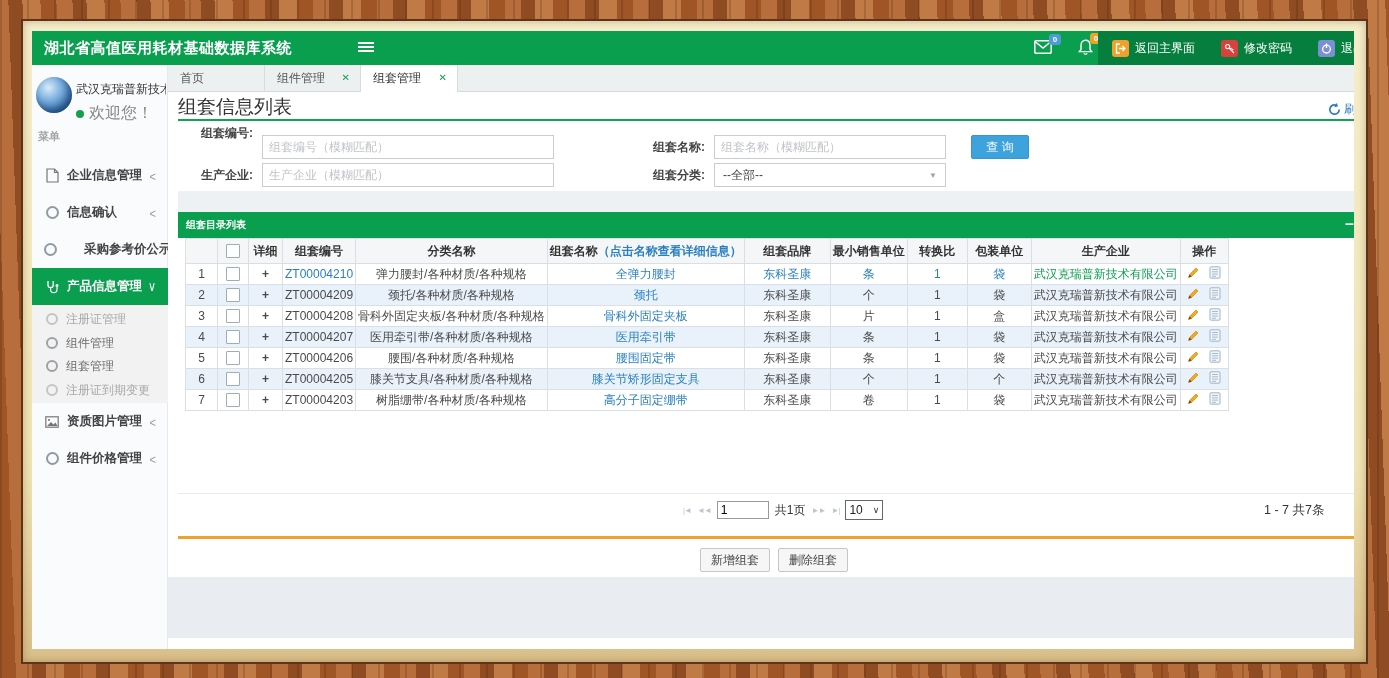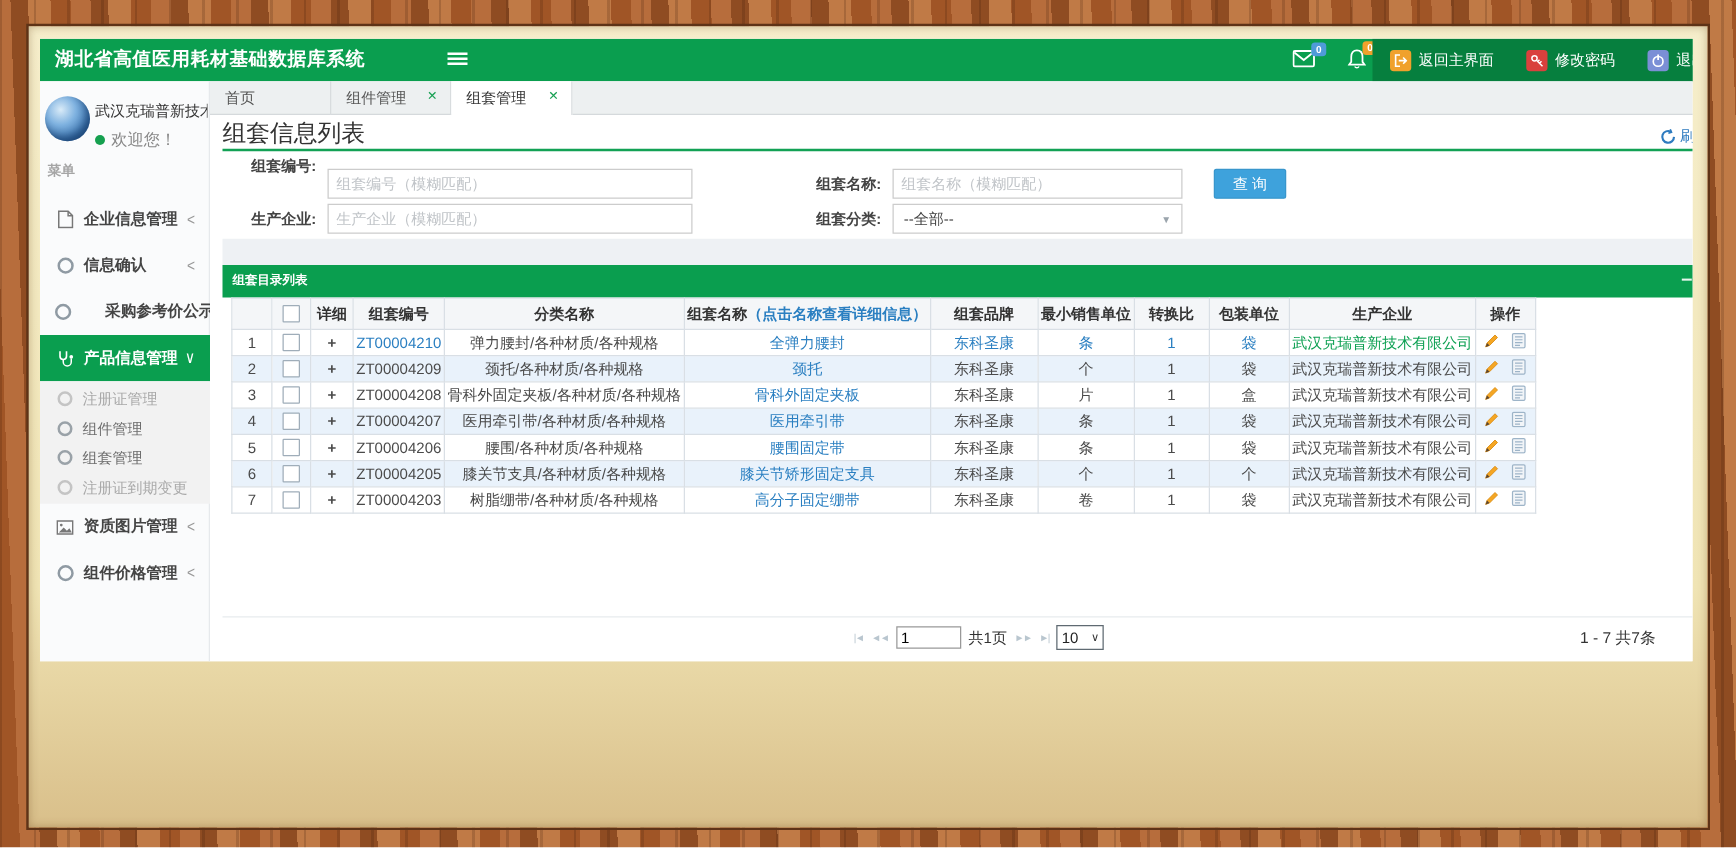--- a/index.html
+++ b/index.html
@@ -5,21 +5,21 @@
   html,body{margin:0;padding:0;}
   .canvas{position:relative;width:1389px;height:678px;overflow:hidden;
     font-family:"Liberation Sans","DejaVu Sans",sans-serif;
     background:
       repeating-linear-gradient(90deg, rgba(50,20,5,.18) 0 2px, rgba(255,255,255,0) 2px 27px),
       repeating-linear-gradient(88deg, #a05526 0 16px, #b76d3c 16px 32px, #8f4c22 32px 46px, #c07a46 46px 64px);
   }
   .bezel{position:absolute;left:23px;top:21px;width:1343px;height:641px;
     background:linear-gradient(180deg,#f6eecb 0%,#f0e4b4 70%,#d9bf8a 100%);
     box-shadow:0 0 0 2px #5e3317, inset 0 0 8px rgba(100,60,20,.35);}
-  .screen{position:absolute;left:32px;top:31px;width:1322px;height:498px;background:#fff;overflow:hidden;}
+  .screen{position:absolute;left:32px;top:31px;width:1322px;height:618px;background:#fff;overflow:hidden;}
 
   
   .topbar{position:absolute;left:0;top:0;width:1400px;height:34px;background:#0a9e4f;}
   .logo{position:absolute;left:12px;top:0;line-height:34px;color:#fff;font-size:15px;font-weight:bold;letter-spacing:.5px;}
   .burger{position:absolute;left:326px;top:11px;width:16px;height:12px;cursor:pointer;}
   .burger i{display:block;width:16px;height:2px;background:#fff;margin-bottom:2px;}
   .topico{position:absolute;top:9px;cursor:pointer;}
   .topico.mailp{left:1002px;}
   .topico.bellp{left:1046px;top:8px;}
   .badge{position:absolute;top:-6px;right:-9px;min-width:8px;height:11px;line-height:11px;padding:0 2px;
@@ -32,21 +32,21 @@
   .ta .lbl{color:#fff;font-size:12px;margin-left:6px;}
   .ico{width:17px;height:17px;border-radius:3px;display:inline-flex;align-items:center;justify-content:center;}
   .ico-logout{background:#f0a12c;} .ico-key{background:#d9413d;} .ico-power{background:#7b8fd6;}
 
   
   .sidebar{position:absolute;left:0;top:34px;width:136px;height:584px;background:#fafbfc;border-right:1px solid #e6e9ec;box-sizing:border-box;}
   .avatar{position:absolute;left:4px;top:12px;width:36px;height:36px;border-radius:50%;
     background:radial-gradient(circle at 35% 30%, #d9ebf8 0%, #7fb2e0 35%, #3a73ae 70%, #1e4a7c 100%);
     box-shadow:inset -3px -4px 6px rgba(10,40,80,.45);}
   .sb-company{position:absolute;left:44px;top:16px;width:90px;font-size:12px;color:#333;white-space:nowrap;overflow:hidden;}
-  .sb-welcome{position:absolute;left:44px;top:38px;font-size:13px;color:#888;display:flex;align-items:center;}
+  .sb-welcome{position:absolute;left:44px;top:38px;font-size:16px;color:#888;display:flex;align-items:center;}
   .dot{width:8px;height:8px;border-radius:50%;background:#15a04f;display:inline-block;margin-right:5px;}
   .sb-menulabel{position:absolute;left:6px;top:64px;font-size:11px;color:#a5a5a5;font-weight:bold;}
   .nav{position:absolute;left:0;width:136px;height:37px;display:flex;align-items:center;
     padding:0 12px;box-sizing:border-box;cursor:pointer;}
   .n1{top:92px;} .n2{top:129px;} .n3{top:166px;gap:20px;} .n4{top:203px;} .n5{top:338px;} .n6{top:375px;}
   .nico{width:16px;display:inline-flex;justify-content:center;}
   .nlabel{flex:1;margin-left:7px;font-size:12.5px;font-weight:bold;color:#444;white-space:nowrap;}
   .chev{font-size:11px;color:#999;transform:scaleY(1.2);}
   .nav.active{background:#0a9e4f;}
   .nav.active .nlabel,.nav.active .chev{color:#fff;}

